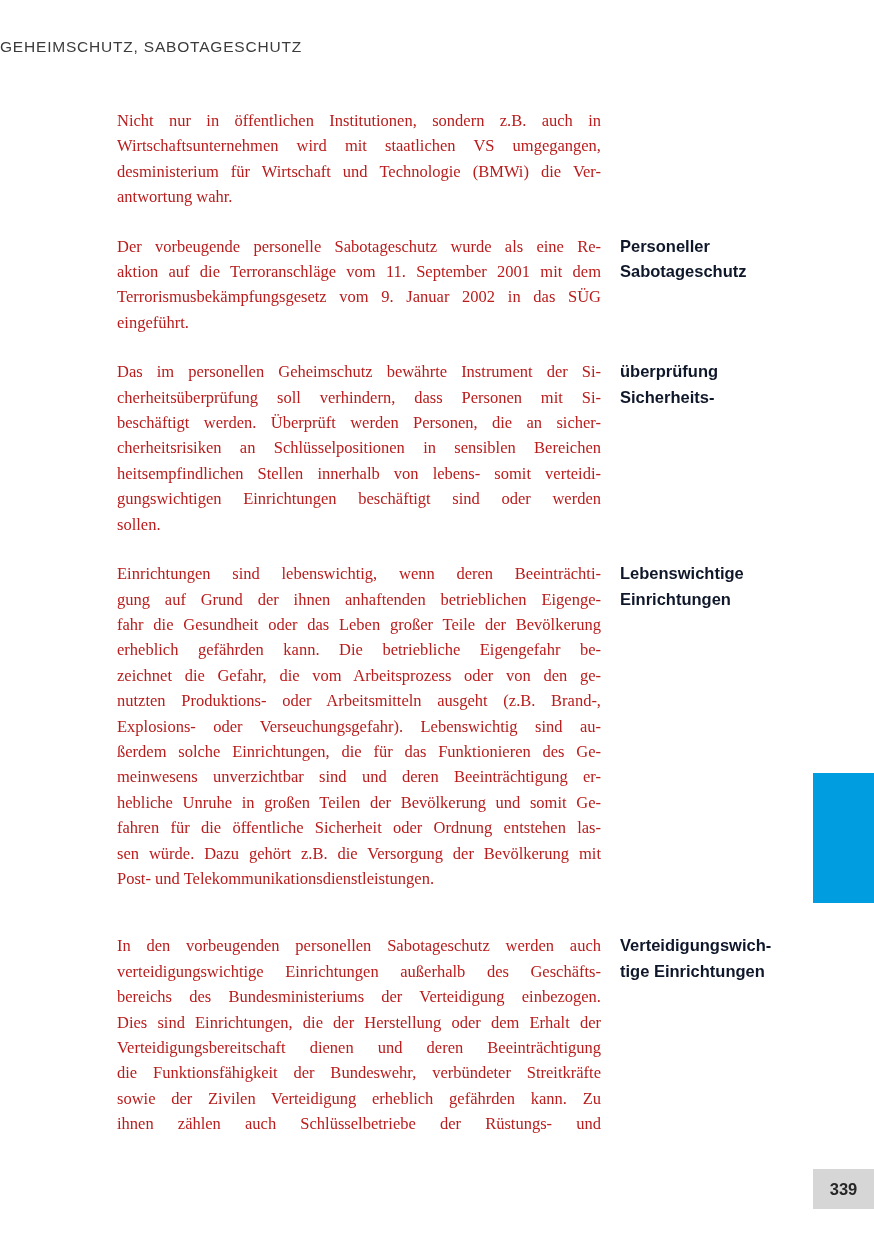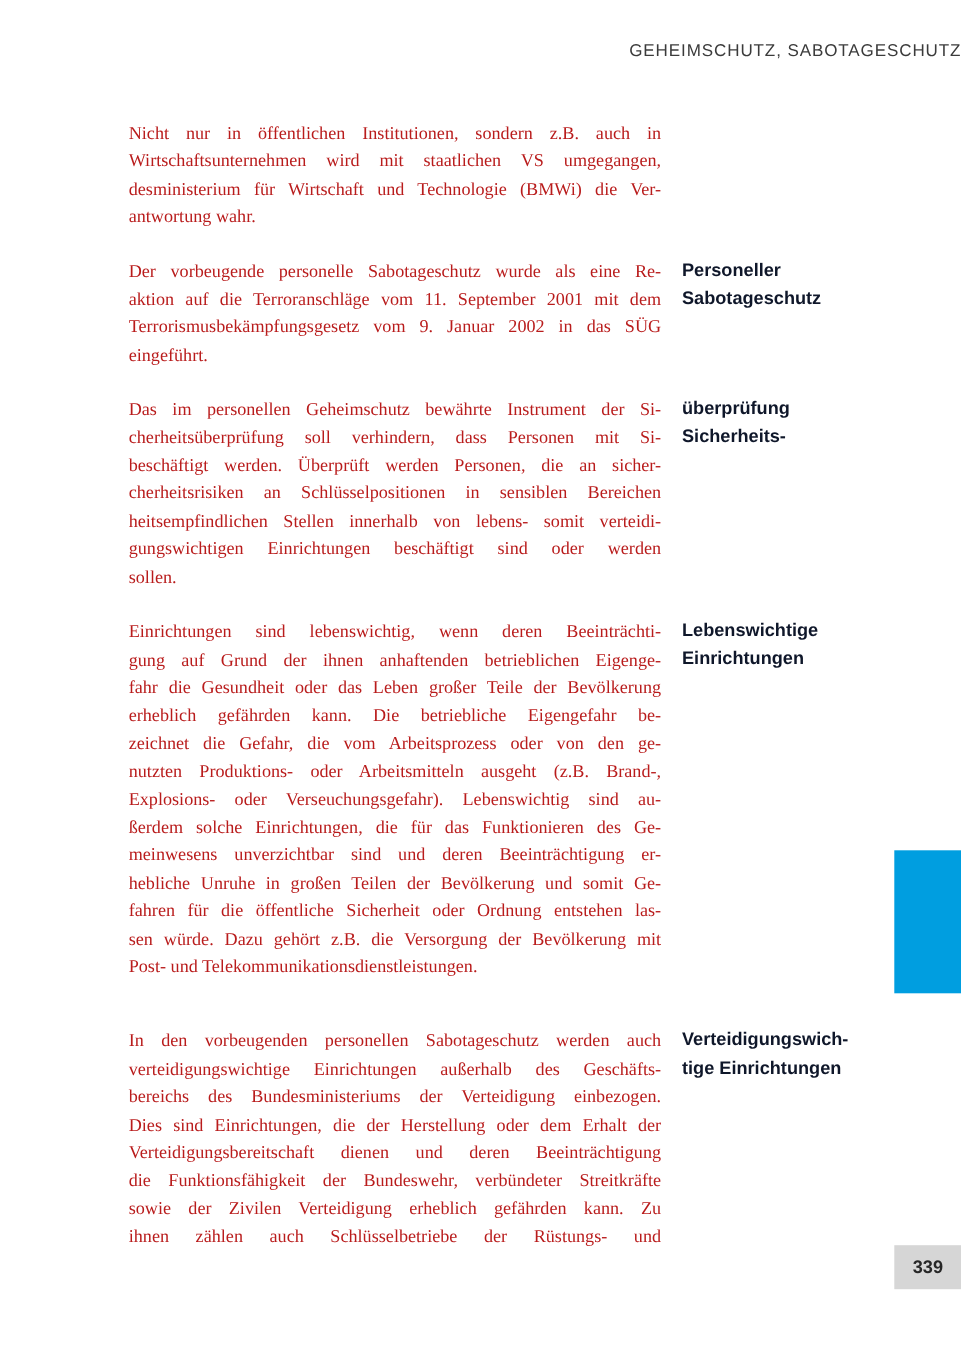--- a/index.html
+++ b/index.html
@@ -12,21 +12,21 @@
     width: 874px;
     height: 1235px;
     background: #ffffff;
     overflow: hidden;
   }
   .running-head {
     position: absolute;
     top: 38px;
     left: 0;
     width: 874px;
-    text-align: right;
+    text-align: left;
     font-family: "Liberation Sans", sans-serif;
     font-size: 15.5px;
     font-weight: 400;
     letter-spacing: 0.8px;
     color: #3b3b3b;
   }
   .content {
     position: absolute;
     left: 117px;
     top: 108px;
@@ -68,21 +68,21 @@
   .accent-rect {
     position: absolute;
     left: 813px;
     top: 773px;
     width: 61px;
     height: 130px;
   }
   .page-number-box {
     position: absolute;
     left: 813px;
-    top: 1132px;
+    top: 1169px;
     width: 61px;
     height: 40px;
     display: flex;
     align-items: center;
     justify-content: center;
   }
   .page-number-box .num {
     font-family: "Liberation Sans", sans-serif;
     font-weight: 700;
     font-size: 16.5px;

